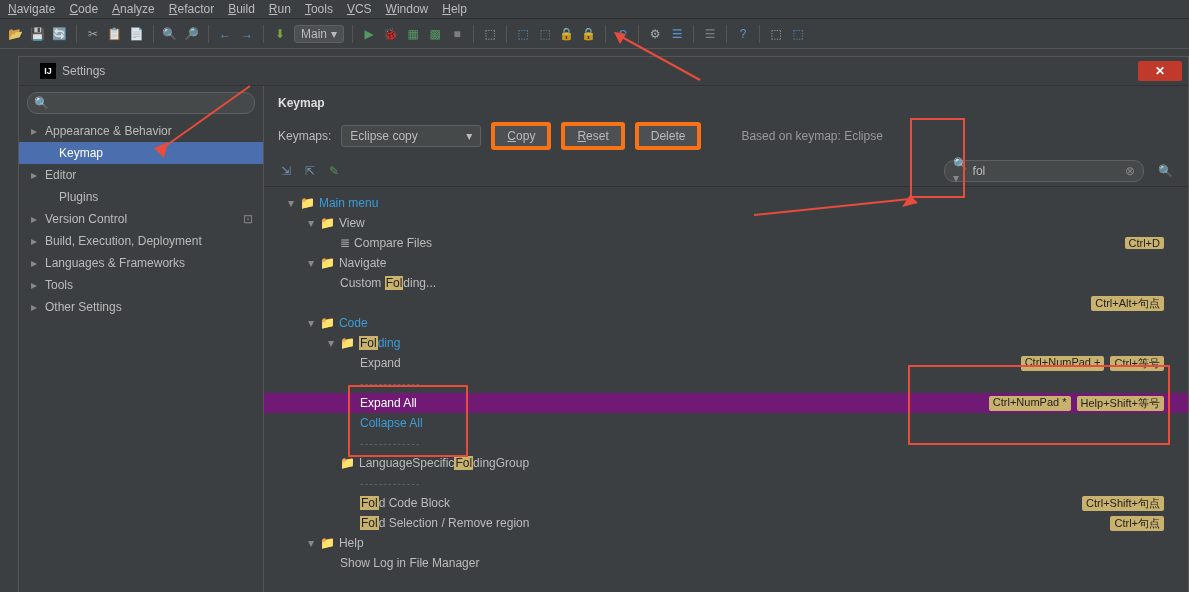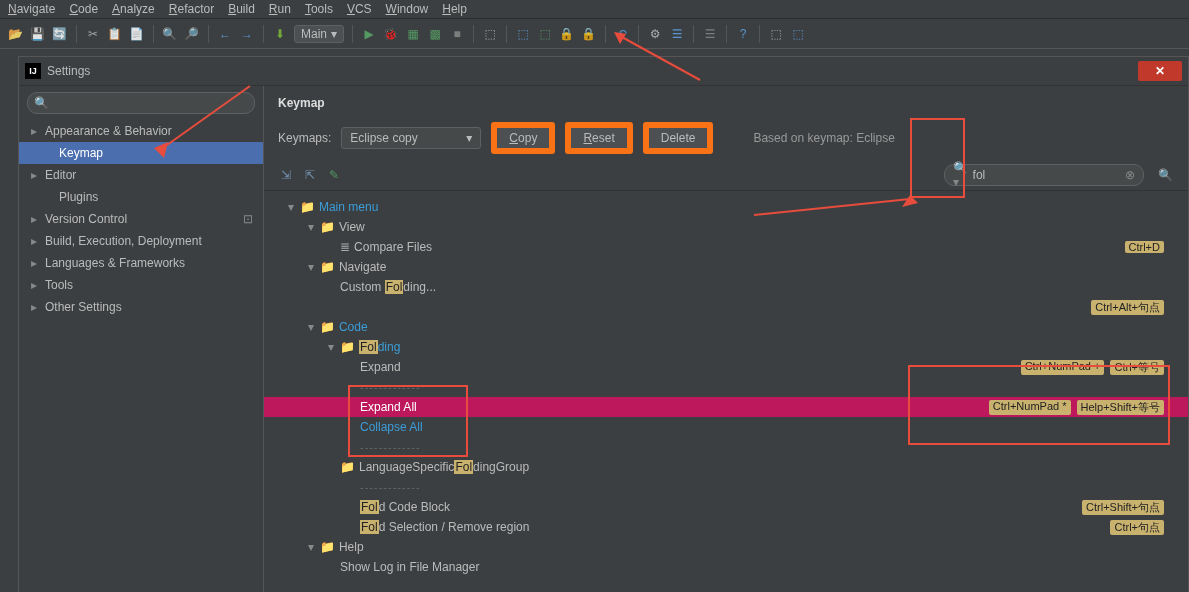--- a/index.html
+++ b/index.html
@@ -33,21 +33,21 @@
     padding:1px 6px;color:#bbb;font-size:12px;
   }
   .settings-window {
     position: absolute; top:56px; left:18px; right:0; bottom:0;
     background:#3c3f41; border:1px solid #555;
   }
   .settings-titlebar {
     display:flex;align-items:center;justify-content:space-between;
     background:#3c3f41;padding:4px 6px;border-bottom:1px solid #333;
   }
-  .settings-titlebar .left{display:flex;align-items:center;gap:6px;}
+  .settings-titlebar .left{display:flex;align-items:center;gap:6px;margin-left:15px;}
   .close-btn {
     width:44px;height:20px;background:#c0392b;color:#fff;
     display:flex;align-items:center;justify-content:center;
     border-radius:2px;font-weight:bold;
   }
   .settings-body { display:flex; height: calc(100% - 28px);}
   .sidebar {
     width:245px;background:#3c3f41;border-right:1px solid #555;
     display:flex;flex-direction:column;
   }
@@ -57,34 +57,34 @@
   }
   .sb-search input{background:transparent;border:none;color:#bbb;outline:none;width:100%;}
   .sb-item{display:flex;align-items:center;gap:6px;padding:4px 10px;color:#bbb;cursor:pointer;}
   .sb-item.child{padding-left:40px;}
   .sb-item.selected{background:#4b6eaf;color:#fff;}
   .sb-caret{width:10px;display:inline-block;text-align:center;color:#888;}
   .content{flex:1;display:flex;flex-direction:column;background:#3c3f41;overflow:hidden;}
   .content-header{padding:10px 14px 6px;color:#ddd;font-weight:bold;}
   .keymaps-row{display:flex;align-items:center;gap:10px;padding:6px 14px;}
   .combo{background:#45494a;border:1px solid #5e6163;padding:3px 8px;display:flex;align-items:center;gap:40px;border-radius:3px;font-size:12px;color:#bbb;width:140px;justify-content:space-between;}
-  .btn{background:#4c5052;border:6px solid #f97316;padding:3px 12px;border-radius:3px;color:#bbb;font-size:12px;cursor:pointer;}
+  .btn{background:#4c5052;border:4px solid #f97316;padding:3px 12px;border-radius:3px;color:#bbb;font-size:12px;cursor:pointer;}
   .btn u{text-decoration:underline;}
   .based{color:#999;font-size:12px;margin-left:30px;}
   .toolbar2{display:flex;align-items:center;gap:8px;padding:4px 14px;position:relative;border-bottom:1px solid #323232;}
   .spacer{flex:1;}
   .km-search{
     background:#45494a;border:1px solid #5e6163;border-radius:10px;
     display:flex;align-items:center;padding:2px 8px;height:22px;width:200px;
   }
   .km-search input{background:transparent;border:none;color:#bbb;outline:none;width:100%;font-size:12px;}
   .km-search .clr{color:#888;cursor:pointer;}
   .tree{flex:1;overflow:auto;padding:6px 0;position:relative;}
   .tr-row{display:flex;align-items:center;padding:2px 0 2px 14px;height:20px;color:#bbb;position:relative;}
-  .tr-row.sel{background:#be185d;color:#fff;}
+  .tr-row.sel{background:#701a75;color:#fff;}
   .tr-row .lbl{color:inherit;}
   .tr-row .link{color:#3b9cd8;}
   .ind{display:inline-block;}
   .caret{color:#888;width:12px;display:inline-block;}
   .folder{color:#aaa;margin-right:4px;}
   .hl{background:#c9b26e;color:#222;padding:0 1px;}
   .shortcuts{position:absolute;right:24px;display:flex;gap:6px;}
   .sc{background:#c9b26e;color:#222;padding:0 4px;font-size:11px;border-radius:2px;white-space:nowrap;}
   .dashes{color:#666;font-size:11px;letter-spacing:1px;}
   .redbox{position:absolute;border:2px solid #e74c3c;pointer-events:none;}

